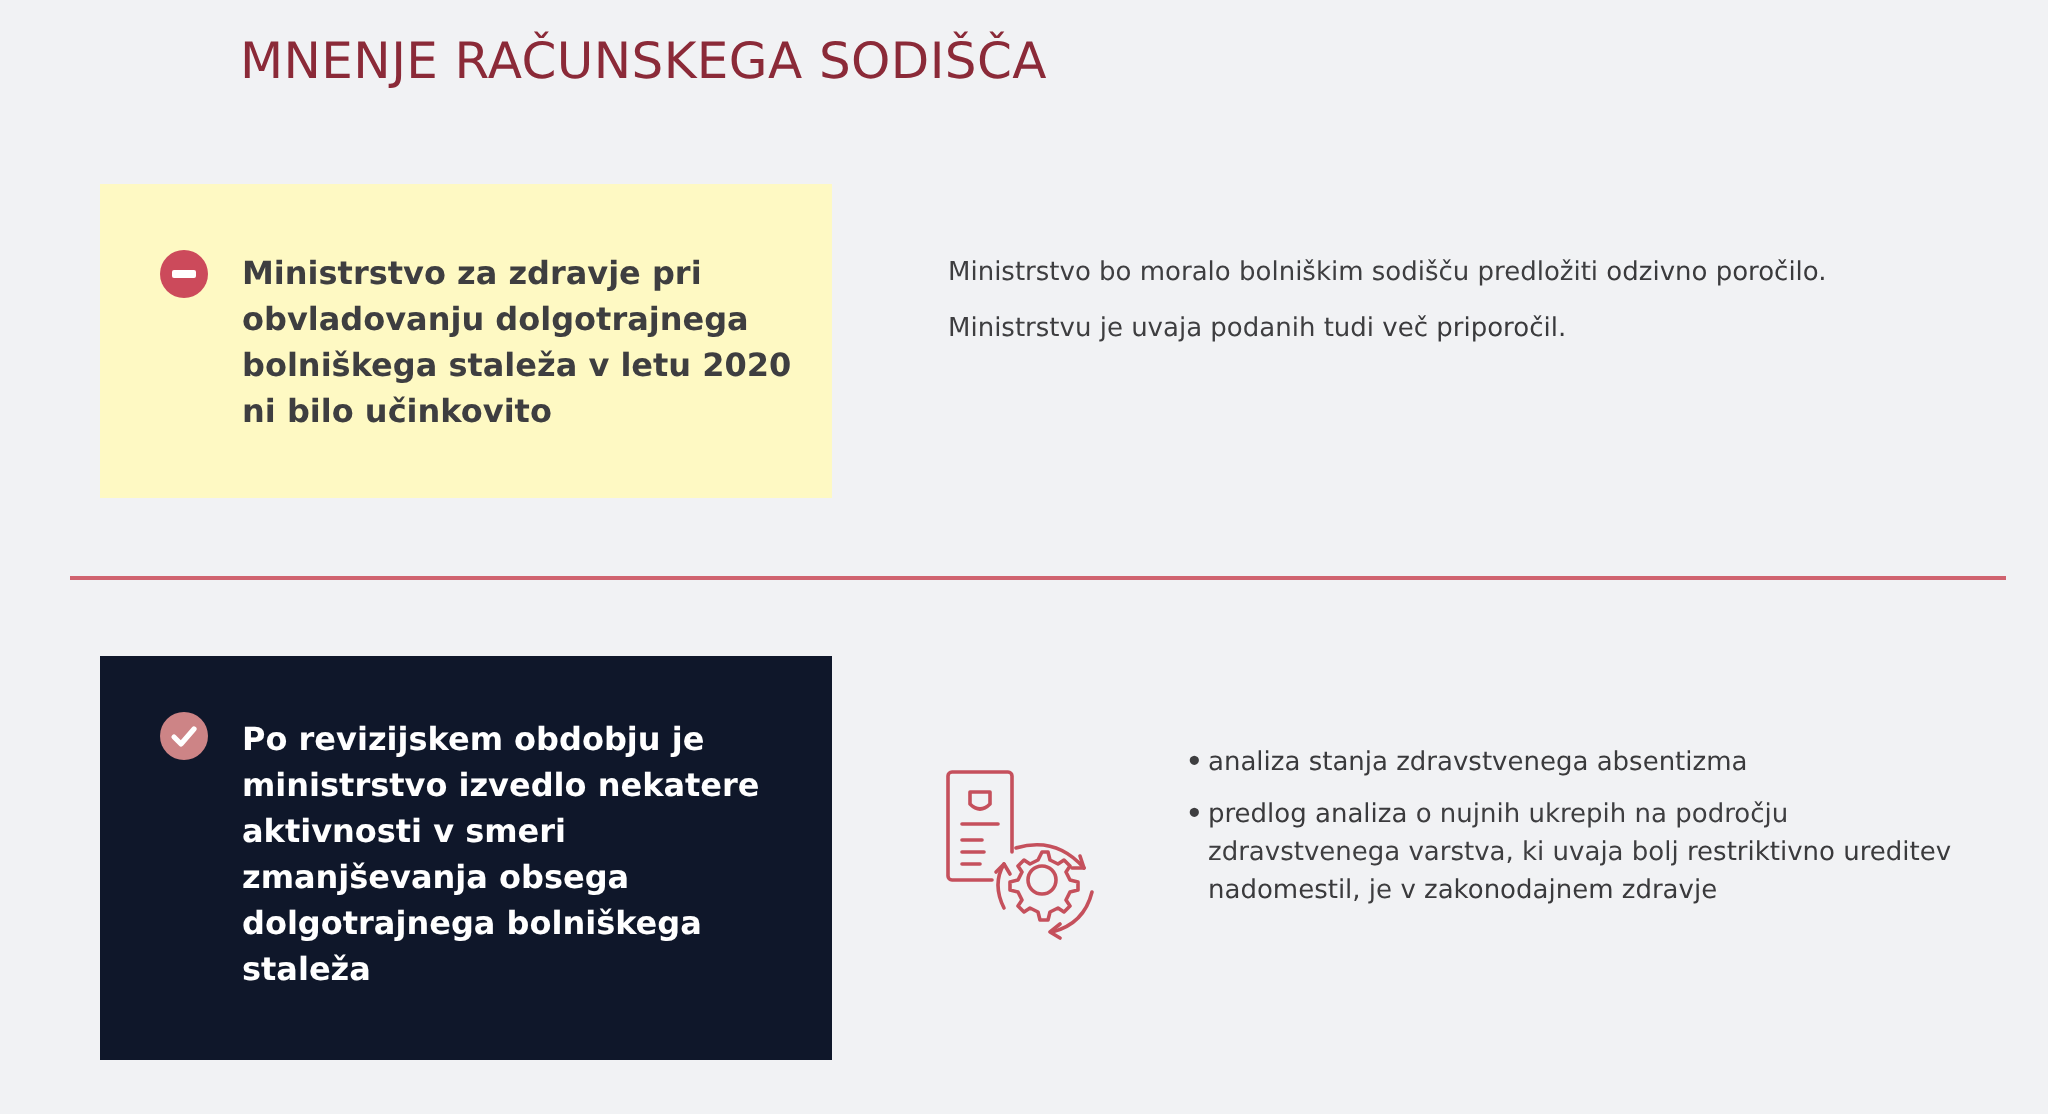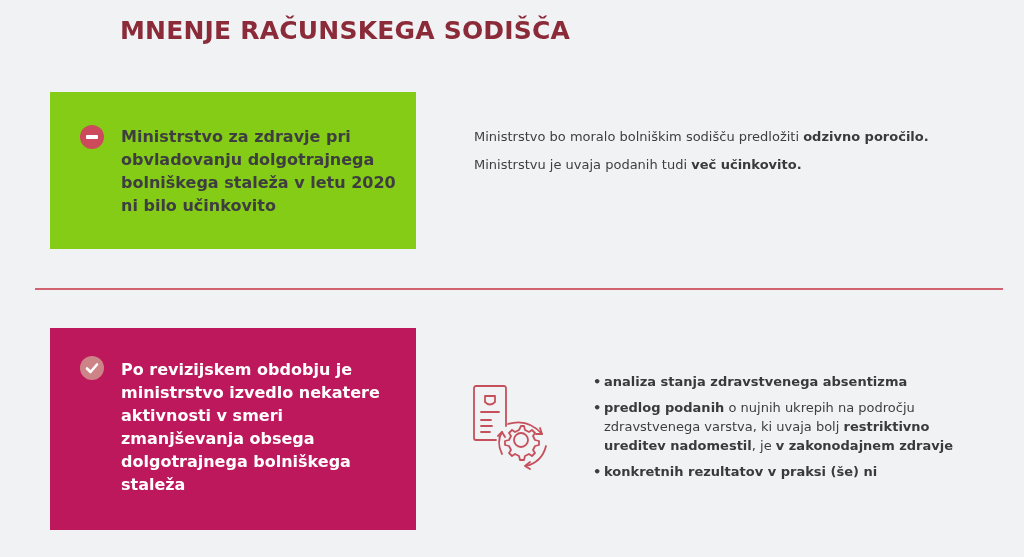--- a/index.html
+++ b/index.html
@@ -6,32 +6,32 @@
     body {
       width: 1024px; height: 557px;
       background: #f1f2f4;
       position: relative;
       overflow: hidden;
       font-family: "DejaVu Sans", sans-serif;
       color: #3e3e40;
     }
     .title {
       position: absolute; left: 120px; top: 16px;
-      font-size: 25px; font-weight: bold;
+      font-size: 25px; font-weight: normal;
       color: #8b2a38;
       letter-spacing: 0.2px;
       margin: 0;
       text-align: center;
     }
     .box {
       position: absolute; left: 50px; width: 366px;
       box-sizing: border-box;
     }
-    .box1 { top: 92px; height: 157px; background: #84cc16; }
-    .box2 { top: 328px; height: 202px; background: #be185d; }
+    .box1 { top: 92px; height: 157px; background: #fef9c3; }
+    .box2 { top: 328px; height: 202px; background: #0f172a; }
     .box-icon {
       position: absolute; left: 30px; width: 24px; height: 24px;
       border-radius: 50%;
     }
     .box1 .box-icon { top: 33px; background: #cc4a5b; }
     .box1 .box-icon::after {
       content: ""; position: absolute; left: 6px; top: 10px;
       width: 12px; height: 4px; background: #fff; border-radius: 1px;
     }
     .box2 .box-icon { top: 28px; background: #cd8486; display:flex; align-items:center; justify-content:center; }
@@ -39,21 +39,21 @@
       position: absolute; left: 71px; right: 20px;
       font-weight: bold; font-size: 16px; line-height: 23px;
     }
     .box1 .box-text { top: 33px; color: #3e3e40; }
     .box2 .box-text { top: 30px; color: #ffffff; }
     .right1 {
       position: absolute; left: 474px; top: 127px; width: 520px;
       font-size: 13px; line-height: 20px;
     }
     .right1 p { margin: 0 0 8px 0; }
-    b { font-weight: bold; color: #3a3a3c; }
+    b { font-weight: normal; color: #3a3a3c; }
     .divider {
       position: absolute; left: 35px; top: 288px; width: 968px; height: 2px;
       background: #d0636f;
     }
     .proc-icon { position: absolute; left: 468px; top: 380px; width: 84px; height: 90px; }
     .bullets {
       position: absolute; left: 580px; top: 360px; width: 390px;
       font-size: 13px; line-height: 19px; margin: 12px; padding: 0; list-style: none;
     }
     .bullets li { position: relative; padding-left: 12px; margin-bottom: 7px; }
@@ -69,21 +69,21 @@
 <div class="box box1">
   <span class="box-icon"></span>
   <div class="box-text">Ministrstvo za zdravje pri obvladovanju dolgotrajnega bolniškega staleža v letu 2020 ni bilo učinkovito</div>
 </div>
 
 <div class="right1">
   <p>
     <span>Ministrstvo bo moralo bolniškim sodišču predložiti </span><b>odzivno poročilo.</b>
   </p>
   <p>
-    <span>Ministrstvu je uvaja podanih tudi </span><b>več učinkovito.</b>
+    <span>Ministrstvu je uvaja podanih tudi </span><b>več priporočil.</b>
   </p>
 </div>
 
 <div class="divider"></div>
 
 <div class="box box2">
   <span class="box-icon">
     <svg width="14" height="12" viewBox="0 0 14 12">
         <path d="M2 6.5 L5.5 10 L12 2.5" stroke="#fff" stroke-width="2.6" fill="none" stroke-linecap="round" stroke-linejoin="round"></path>
       </svg>
@@ -103,15 +103,14 @@
   <path d="M40 44 q20 -6 34 10"></path>
   <path d="M72 48 l2 6 l-6 0"></path>
   <path d="M78 66 q-4 16 -20 20"></path>
   <path d="M62 82 l-5 4 l5 3"></path>
   <path d="M34 74 q-6 -12 0 -22"></path>
   <path d="M30 56 l4 -4 l3 5"></path>
 </svg>
 
 <ul class="bullets">
   <li><b>analiza stanja zdravstvenega absentizma</b></li>
-  <li><b>predlog podanih</b><span> o nujnih ukrepih na področju zdravstvenega varstva, ki uvaja bolj </span><b>restriktivno ureditev nadomestil</b><span>, je </span><b>v zakonodajnem zdravje</b></li>
-  <li><b>konkretnih rezultatov v praksi (še) ni</b></li>
+  <li><b>predlog analiza</b><span> o nujnih ukrepih na področju zdravstvenega varstva, ki uvaja bolj </span><b>restriktivno ureditev nadomestil</b><span>, je </span><b>v zakonodajnem zdravje</b></li>
 </ul>
 
 </body></html>

